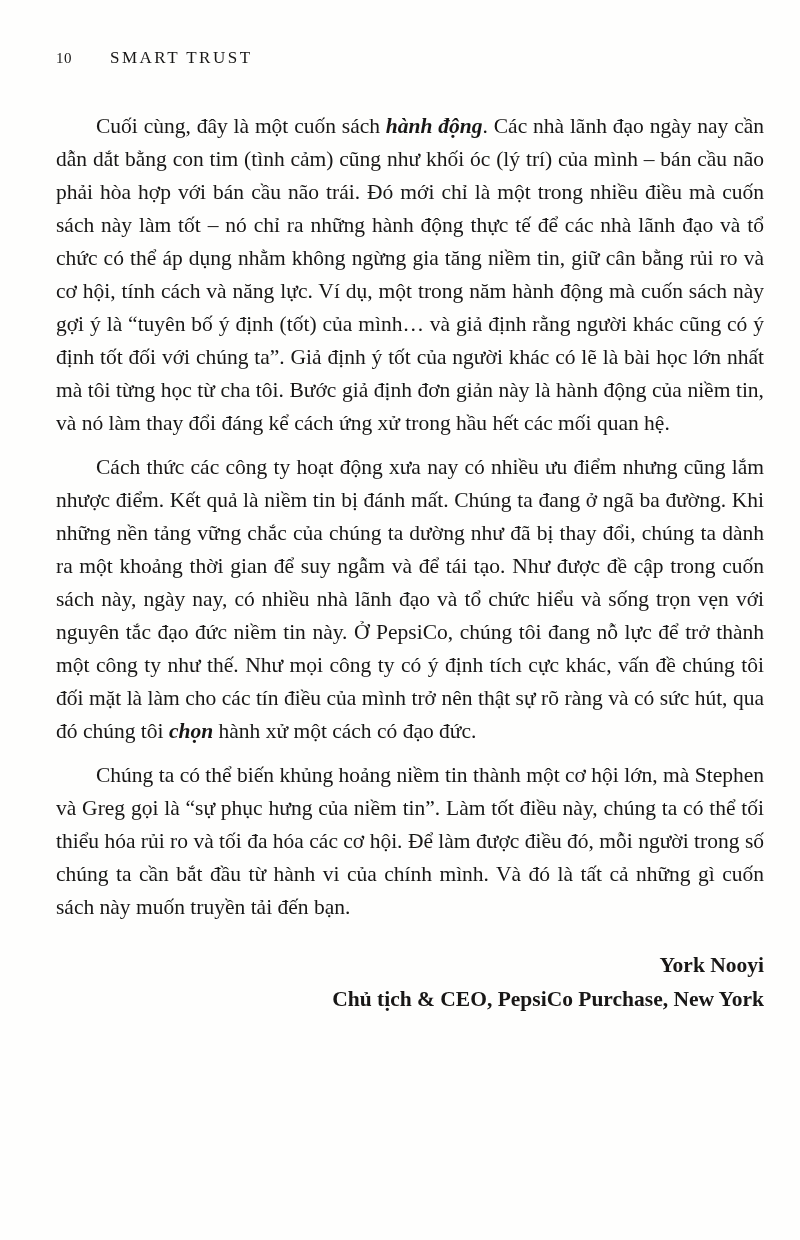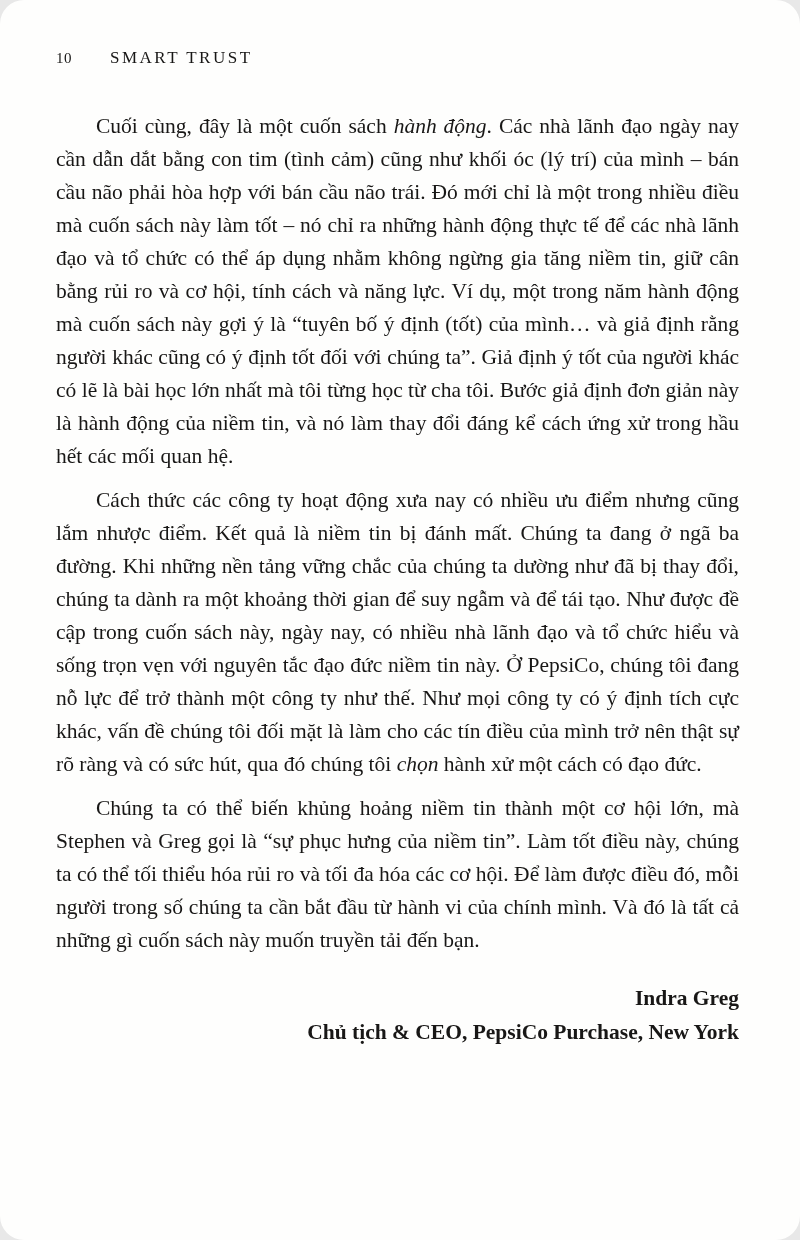--- a/index.html
+++ b/index.html
@@ -7,25 +7,24 @@
     padding: 0;
     background: #e8e8e8;
   }
   .page {
     position: relative;
     width: 800px;
     height: 1240px;
     margin: 0 auto;
     background: #fefefd;
     box-sizing: border-box;
-    padding: 48px 61px 40px 56px;
+    padding: 48px 36px 40px 56px;
     font-family: "Liberation Serif", "DejaVu Serif", serif;
     color: #181716;
     overflow: hidden;
-    border-radius: 24px;
   }
   .running-head {
     display: flex;
     align-items: baseline;
     font-size: 15px;
     margin-bottom: 42px;
   }
   .page-number {
     min-width: 54px;
     letter-spacing: 0.5px;
@@ -40,20 +39,21 @@
     line-height: 33px;
     text-align: justify;
     text-justify: inter-word;
   }
   .body-text p {
     margin: 0 0 11px 0;
     text-indent: 40px;
   }
   .italic {
     font-style: italic;
+    font-weight: bold;
   }
   .signature {
     margin-top: 24px;
     text-align: right;
     font-weight: bold;
     font-size: 21.5px;
     line-height: 34px;
   }
 </style>
 </head>
@@ -68,19 +68,19 @@
 
   <div class="body-text">
 
     <p><span>Cuối cùng, đây là một cuốn sách </span><span class="italic">hành động</span><span>. Các nhà lãnh đạo ngày nay cần dẫn dắt bằng con tim (tình cảm) cũng như khối óc (lý trí) của mình – bán cầu não phải hòa hợp với bán cầu não trái. Đó mới chỉ là một trong nhiều điều mà cuốn sách này làm tốt – nó chỉ ra những hành động thực tế để các nhà lãnh đạo và tổ chức có thể áp dụng nhằm không ngừng gia tăng niềm tin, giữ cân bằng rủi ro và cơ hội, tính cách và năng lực. Ví dụ, một trong năm hành động mà cuốn sách này gợi ý là “tuyên bố ý định (tốt) của mình… và giả định rằng người khác cũng có ý định tốt đối với chúng ta”. Giả định ý tốt của người khác có lẽ là bài học lớn nhất mà tôi từng học từ cha tôi. Bước giả định đơn giản này là hành động của niềm tin, và nó làm thay đổi đáng kể cách ứng xử trong hầu hết các mối quan hệ.</span></p>
 
     <p><span>Cách thức các công ty hoạt động xưa nay có nhiều ưu điểm nhưng cũng lắm nhược điểm. Kết quả là niềm tin bị đánh mất. Chúng ta đang ở ngã ba đường. Khi những nền tảng vững chắc của chúng ta dường như đã bị thay đổi, chúng ta dành ra một khoảng thời gian để suy ngẫm và để tái tạo. Như được đề cập trong cuốn sách này, ngày nay, có nhiều nhà lãnh đạo và tổ chức hiểu và sống trọn vẹn với nguyên tắc đạo đức niềm tin này. Ở PepsiCo, chúng tôi đang nỗ lực để trở thành một công ty như thế. Như mọi công ty có ý định tích cực khác, vấn đề chúng tôi đối mặt là làm cho các tín điều của mình trở nên thật sự rõ ràng và có sức hút, qua đó chúng tôi </span><span class="italic">chọn</span><span> hành xử một cách có đạo đức.</span></p>
 
     <p><span>Chúng ta có thể biến khủng hoảng niềm tin thành một cơ hội lớn, mà Stephen và Greg gọi là “sự phục hưng của niềm tin”. Làm tốt điều này, chúng ta có thể tối thiểu hóa rủi ro và tối đa hóa các cơ hội. Để làm được điều đó, mỗi người trong số chúng ta cần bắt đầu từ hành vi của chính mình. Và đó là tất cả những gì cuốn sách này muốn truyền tải đến bạn.</span></p>
 
     <div class="signature">
-      <div>Indra Greg</div>
+      <div>York Nooyi</div>
       <div>Chủ tịch &amp; CEO, PepsiCo Purchase, New York</div>
     </div>
 
   </div>
 
 </div>
 
 </body></html>

